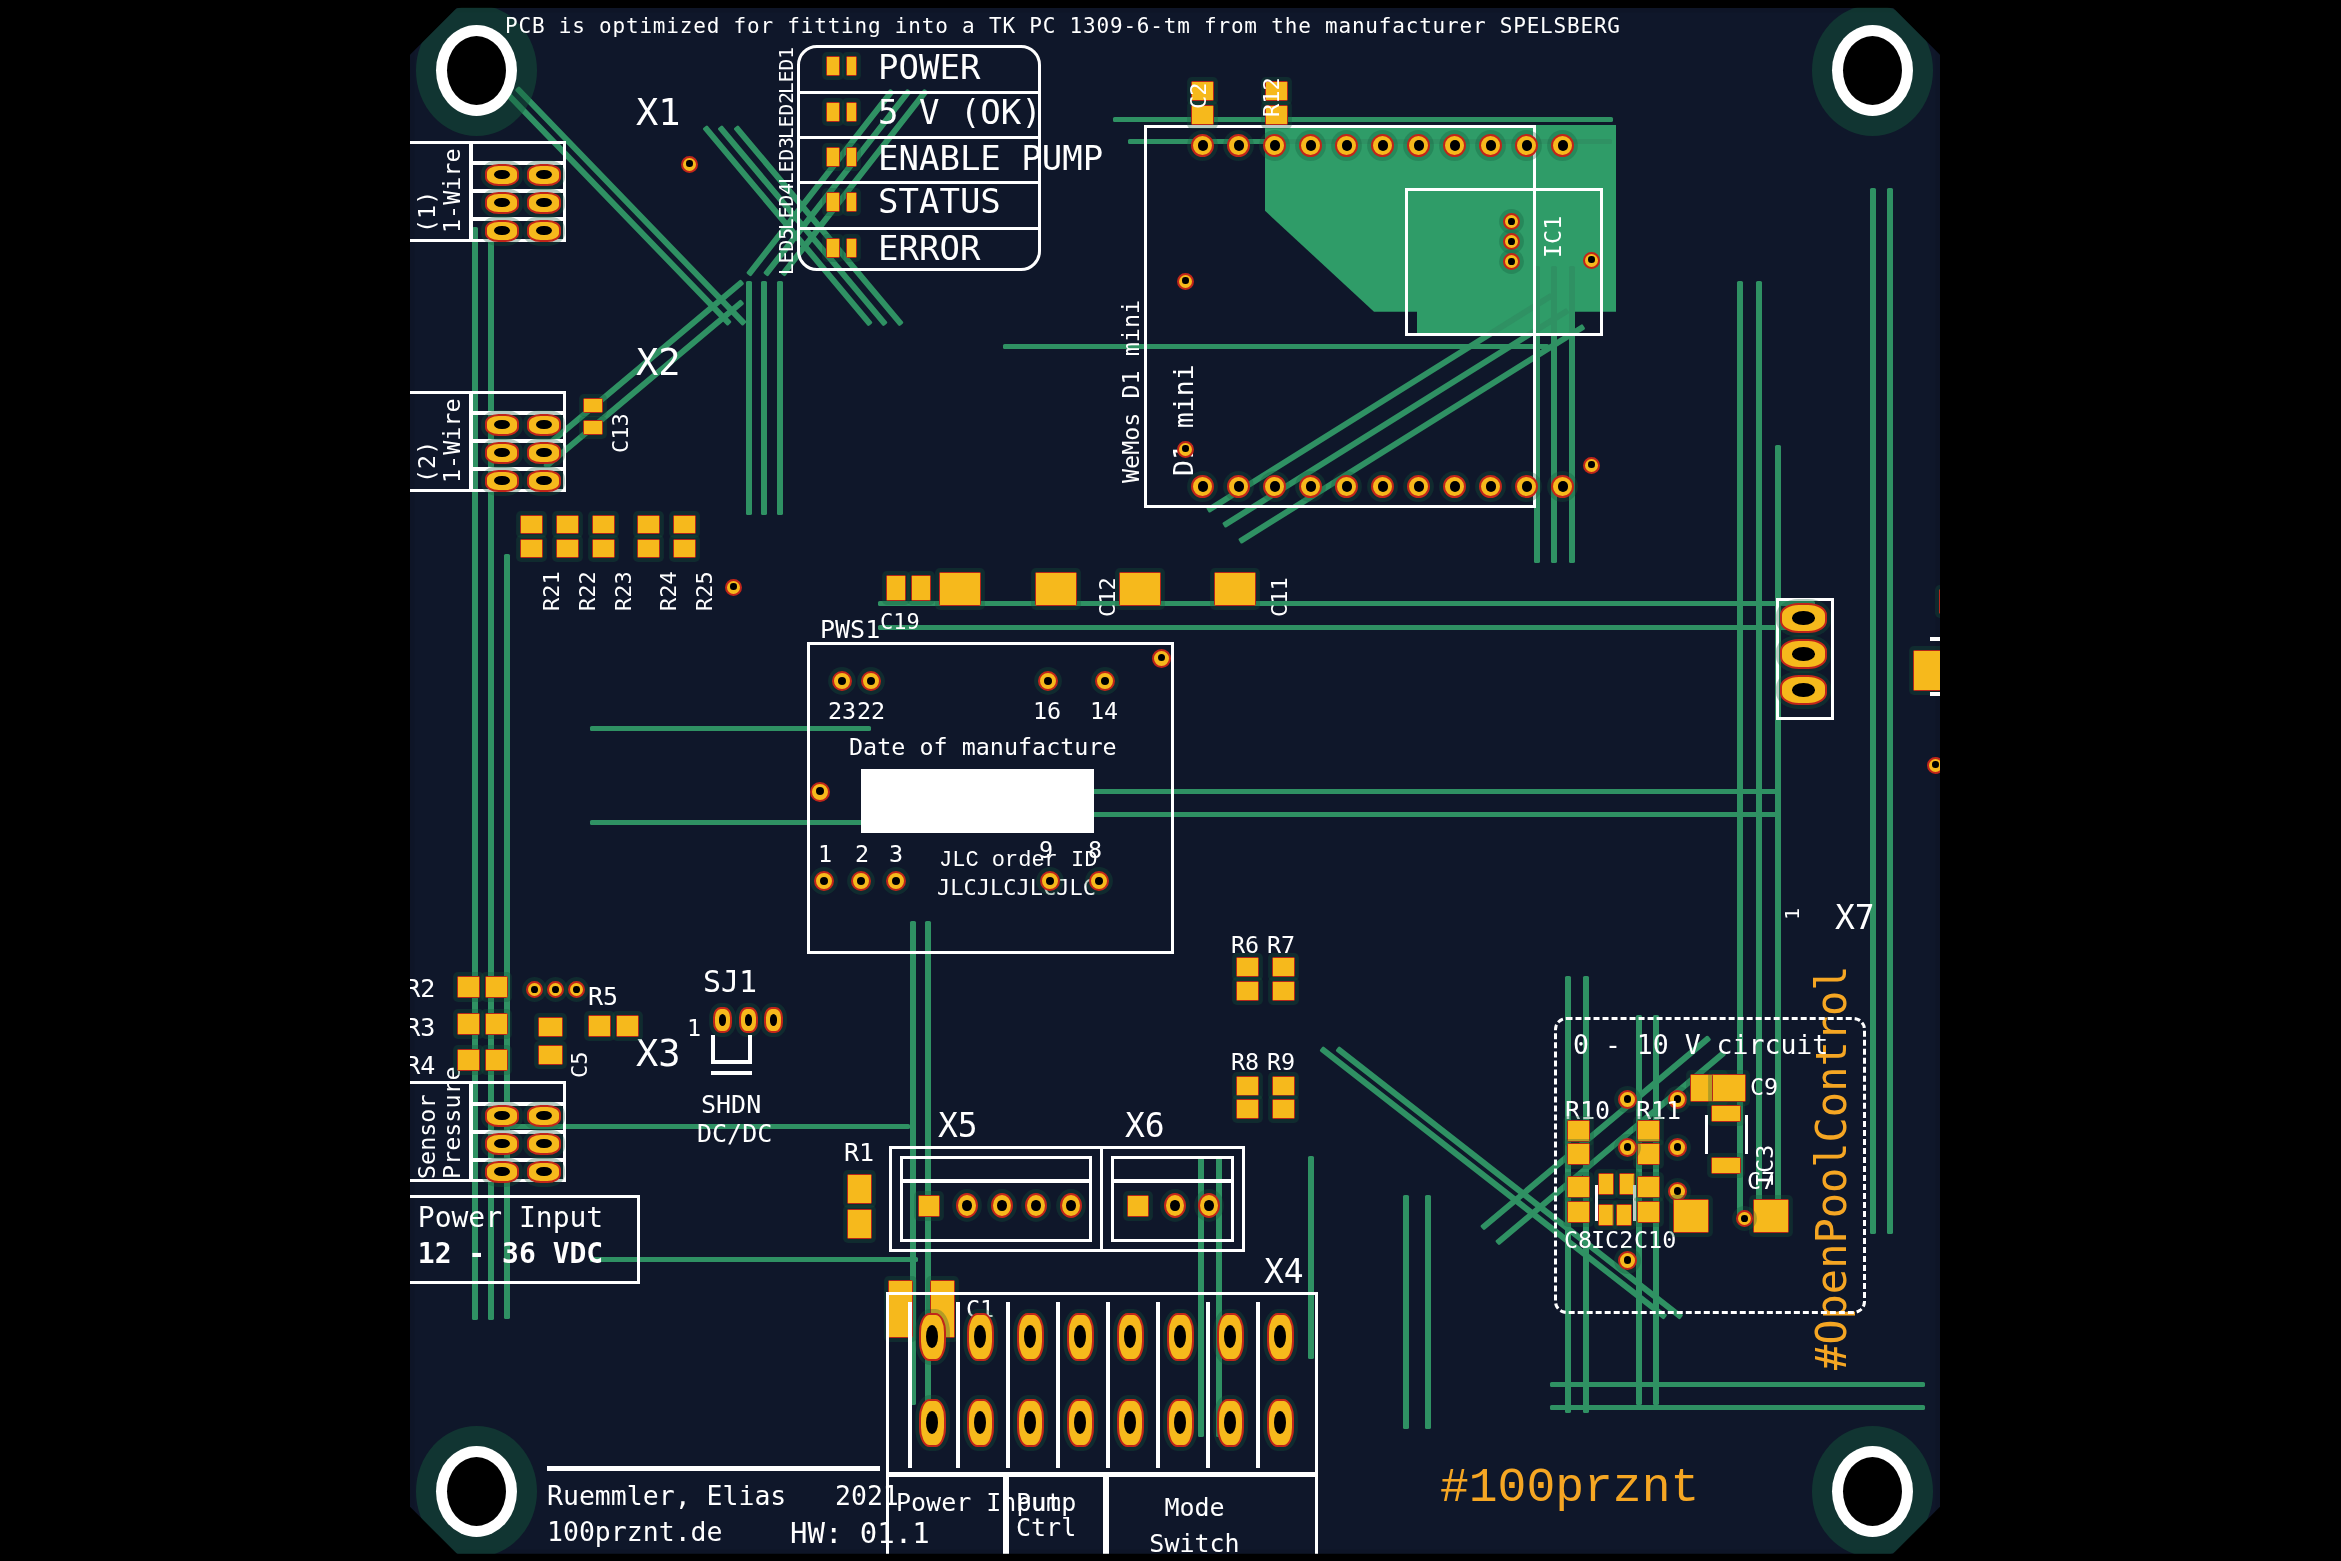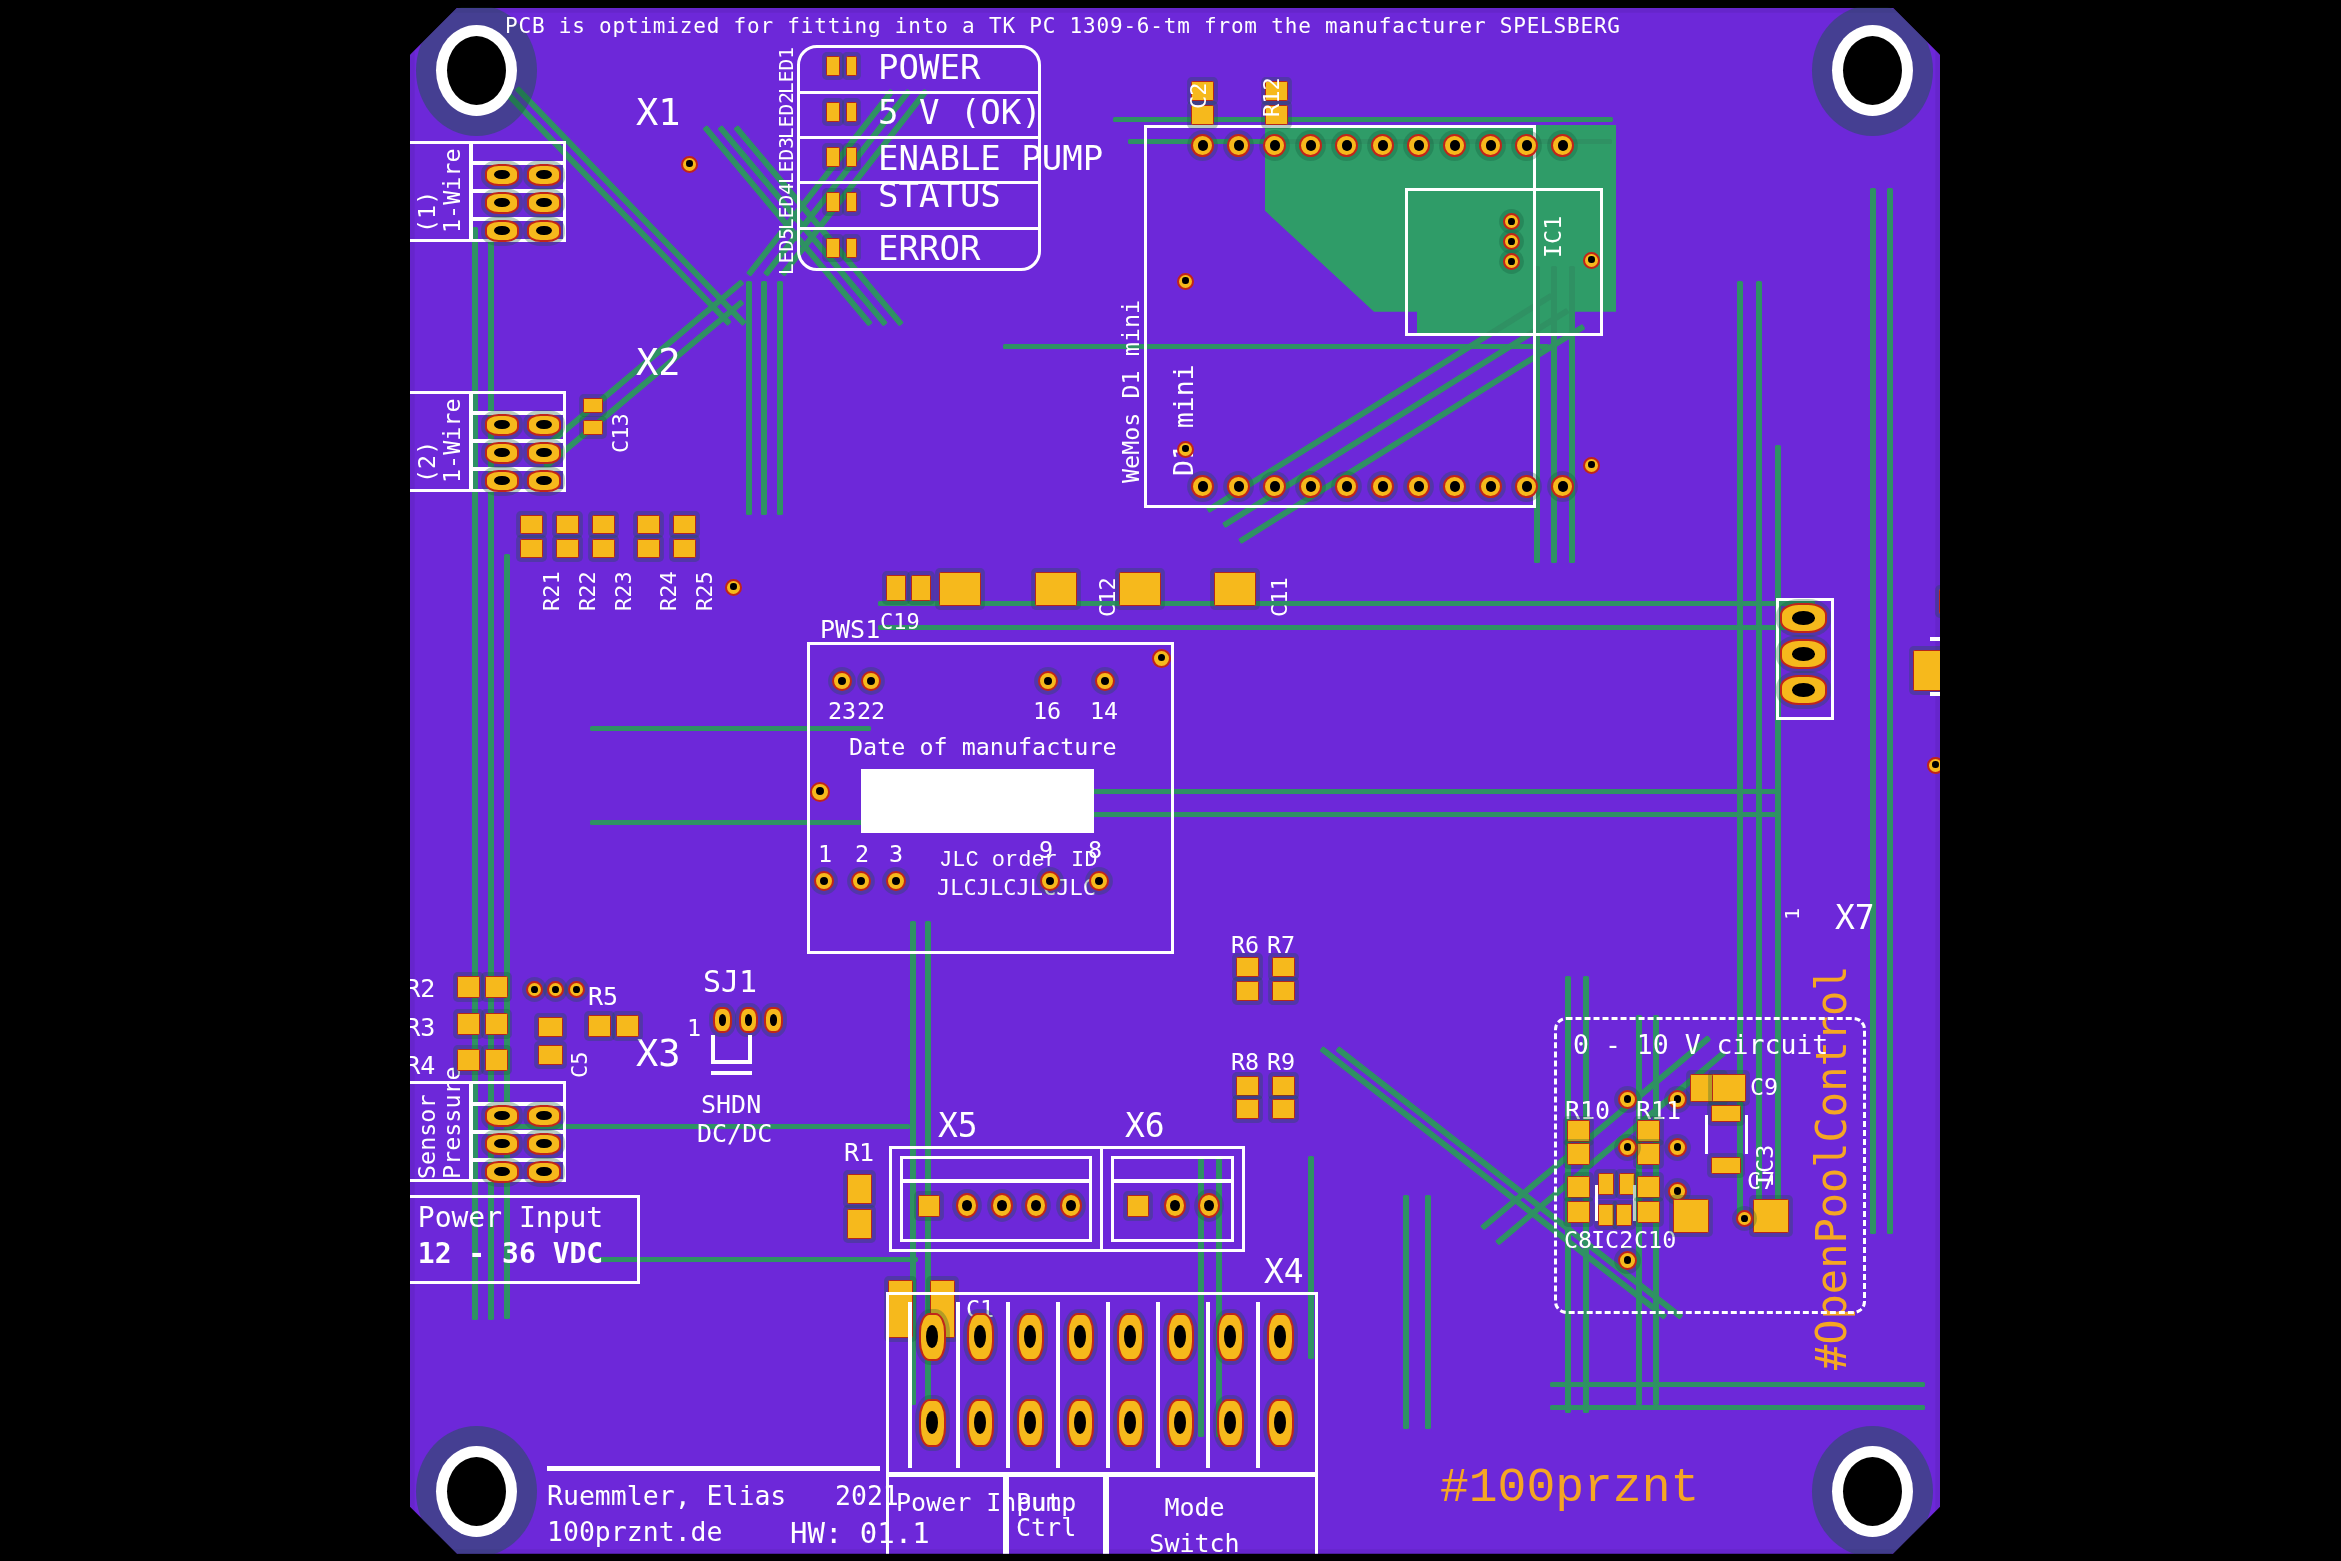--- a/index.html
+++ b/index.html
@@ -2,21 +2,21 @@
 <html style="font-size:12.5px"><head>
 <meta charset="utf-8">
 <style>
   html,body{margin:0;padding:0;background:#000;}
   body{width:2342px;height:1561px;overflow:hidden;
        font-family:"DejaVu Sans Mono","Liberation Mono",monospace;}
   #stage{position:relative;width:2342px;height:1561px;background:#000;}
 
   
   #board{position:absolute;left:410px;top:7.8px;width:1530px;height:1546px;
-         background:#6d28d9;
+         background:#0f172a;
          clip-path:polygon(47px 0, 1483px 0, 1530px 47px, 1530px 1499px, 1483px 1546px, 47px 1546px, 0 1499px, 0 47px);}
   .edgeshadow{position:absolute;inset:0;
       box-shadow:inset 0 0 0 4.7px rgba(0,0,0,.06);}
 
   
   .pour{position:absolute;background:#2f9c68;}
 
   
   .tr{position:absolute;background:#2f9163;border-radius:1.6px;}
   .trh{height:5.5px;}
@@ -170,21 +170,21 @@
     <div class="silk" style="left:468px;top:87px;font-size:34px;">5 V (OK)</div>
 
     <div class="silk rot90" style="left:367px;top:176px;font-size:19.5px;">LED3</div>
     <div class="pad padsq" style="left:416px;top:139px;width:14px;height:20px;"></div>
     <div class="pad padsq" style="left:436px;top:139px;width:11px;height:20px;"></div>
     <div class="silk" style="left:468px;top:133px;font-size:34px;">ENABLE PUMP</div>
 
     <div class="silk rot90" style="left:367px;top:222px;font-size:19.5px;">LED4</div>
     <div class="pad padsq" style="left:416px;top:184px;width:14px;height:20px;"></div>
     <div class="pad padsq" style="left:436px;top:184px;width:11px;height:20px;"></div>
-    <div class="silk" style="left:468px;top:170px;font-size:34px;">STATUS</div>
+    <div class="silk" style="left:468px;top:176px;font-size:34px;">STATUS</div>
 
     <div class="silk rot90" style="left:367px;top:267px;font-size:19.5px;">LED5</div>
     <div class="pad padsq" style="left:416px;top:230px;width:14px;height:20px;"></div>
     <div class="pad padsq" style="left:436px;top:230px;width:11px;height:20px;"></div>
     <div class="silk" style="left:468px;top:223px;font-size:34px;">ERROR</div>
 
     <div class="silk" style="left:226px;top:86px;font-size:37px;">X1</div>
     <div class="conn" style="left:-6.2px;top:133px;width:162px;height:101px;"></div>
     <div class="connvert" style="left:59px;top:133px;height:101px;"></div>
     <div class="connrow" style="left:59px;top:153px;width:97px;"></div>

